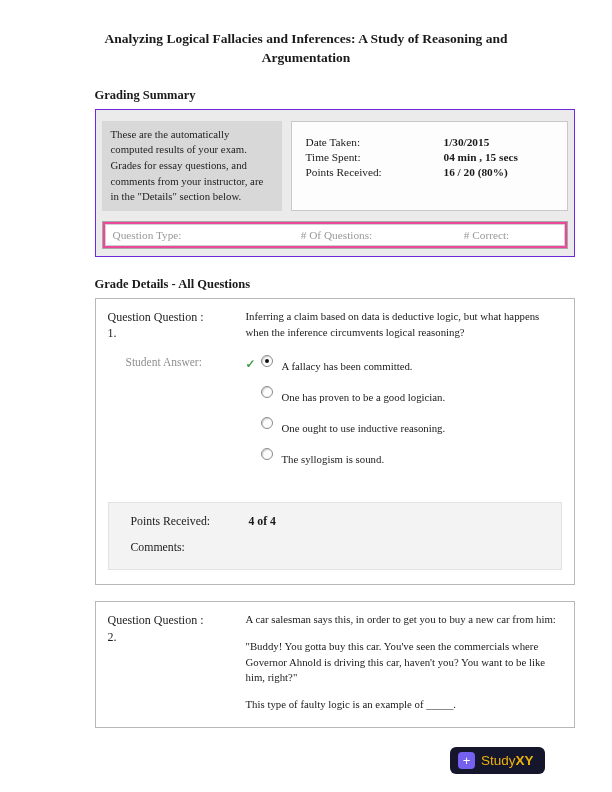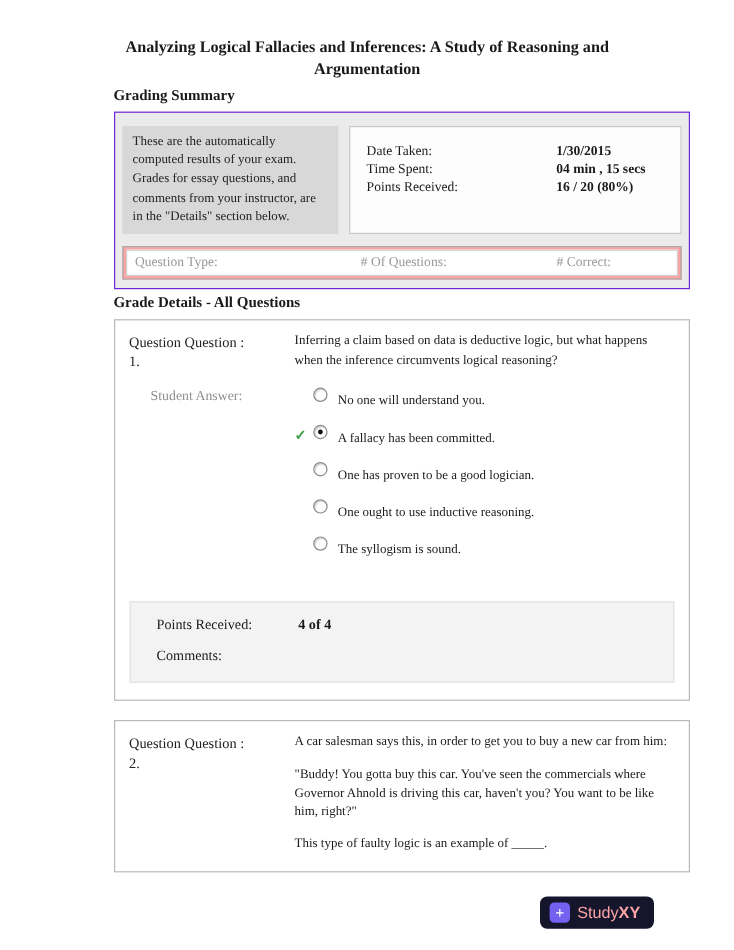--- a/index.html
+++ b/index.html
@@ -6,41 +6,41 @@
   .page {
     position:relative; width:555px; height:792px; margin:0 auto;
     background:#ffffff; overflow:hidden;
     font-family:"Liberation Serif","DejaVu Serif",serif; color:#1a1a1a;
   }
   .doc-title {
     margin:30px auto 0; width:452px; text-align:center;
     font-size:13.5px; font-weight:bold; line-height:1.4;
   }
   .section-heading {
-    margin:4px 0 6px 66px; font-size:12.5px; font-weight:bold;
+    margin:20px 0 6px 66px; font-size:12.5px; font-weight:bold;
   }
   
   .summary-panel {
     margin-left:66px; width:480px; box-sizing:border-box;
     background:#ebebeb; border:1px solid #6d28d9; padding:11px 6px 7px 6px;
   }
   .summary-top { display:flex; gap:9px; }
   .summary-intro {
     width:180px; box-sizing:border-box; background:#d8d8d8;
     padding:6px 9px; font-size:10.8px; line-height:1.45; color:#222;
   }
   .summary-info {
     flex:1; background:#fdfdfd; border:1px solid #c8c8c8;
     padding:11px 14px; font-size:11.3px;
   }
-  .stat-row { display:flex; margin:3px 0;gap:20px; }
+  .stat-row { display:flex; margin:3px 0; }
   .stat-label { width:138px; }
   .stat-value { font-weight:bold; }
   .type-table {
-    margin-top:10px; background:#fca5a5; border:1px solid #a8a8a8; font-size:11.3px;
+    margin-top:10px; background:#ec4899; border:1px solid #a8a8a8; font-size:11.3px;
   }
   .type-header {
     display:flex; color:#999; margin:2px; border:1px solid #d0d0d0;
     padding:4px 7px; background:#fff;
   }
   .type-row {
     display:flex; border-top:1px solid #6a6a6a; padding:5px 7px 6px;
   }
   .col-type { flex:1; text-align:left; }
   .col-count { width:160px; text-align:center; }
@@ -91,21 +91,21 @@
   .brand-badge {
     position:absolute; right:39px; bottom:18px;
     background:#15152c; border-radius:6px; padding:5px 11px 5px 8px;
     display:flex; align-items:center; gap:6px;
     font-family:"Liberation Sans","DejaVu Sans",sans-serif;
   }
   .brand-plus {
     width:17px; height:17px; background:#7561f0; border-radius:4px;
     color:#fff; font-size:13px; line-height:17px; text-align:center;
   }
-  .brand-name { color:#fca5a5; font-size:13.5px; }
+  .brand-name { color:#eab308; font-size:13.5px; }
   .brand-name b { font-weight:bold; }
 </style>
 </head>
 <body>
 
 <div class="page">
 
   <div class="doc-title">Analyzing Logical Fallacies and Inferences: A Study of Reasoning and Argumentation</div>
 
   <div class="section-heading">Grading Summary</div>
@@ -149,25 +149,20 @@
       <div class="q-col-right q-text">
         <p>Inferring a claim based on data is deductive logic, but what happens when the inference circumvents logical reasoning?</p>
       </div>
     </div>
 
     <div class="q-row answers-row">
       <div class="q-col-left">
         <div class="gray-label">Student Answer:</div>
       </div>
       <div class="q-col-right">
-        <div class="option">
-          <span class="check">✓</span>
-          <span class="radio"></span>
-          <span class="opt-text">No one will understand you.</span>
-        </div>
         <div class="option selected">
           <span class="check">✓</span>
           <span class="radio"></span>
           <span class="opt-text">A fallacy has been committed.</span>
         </div>
         <div class="option">
           <span class="check">✓</span>
           <span class="radio"></span>
           <span class="opt-text">One has proven to be a good logician.</span>
         </div>

